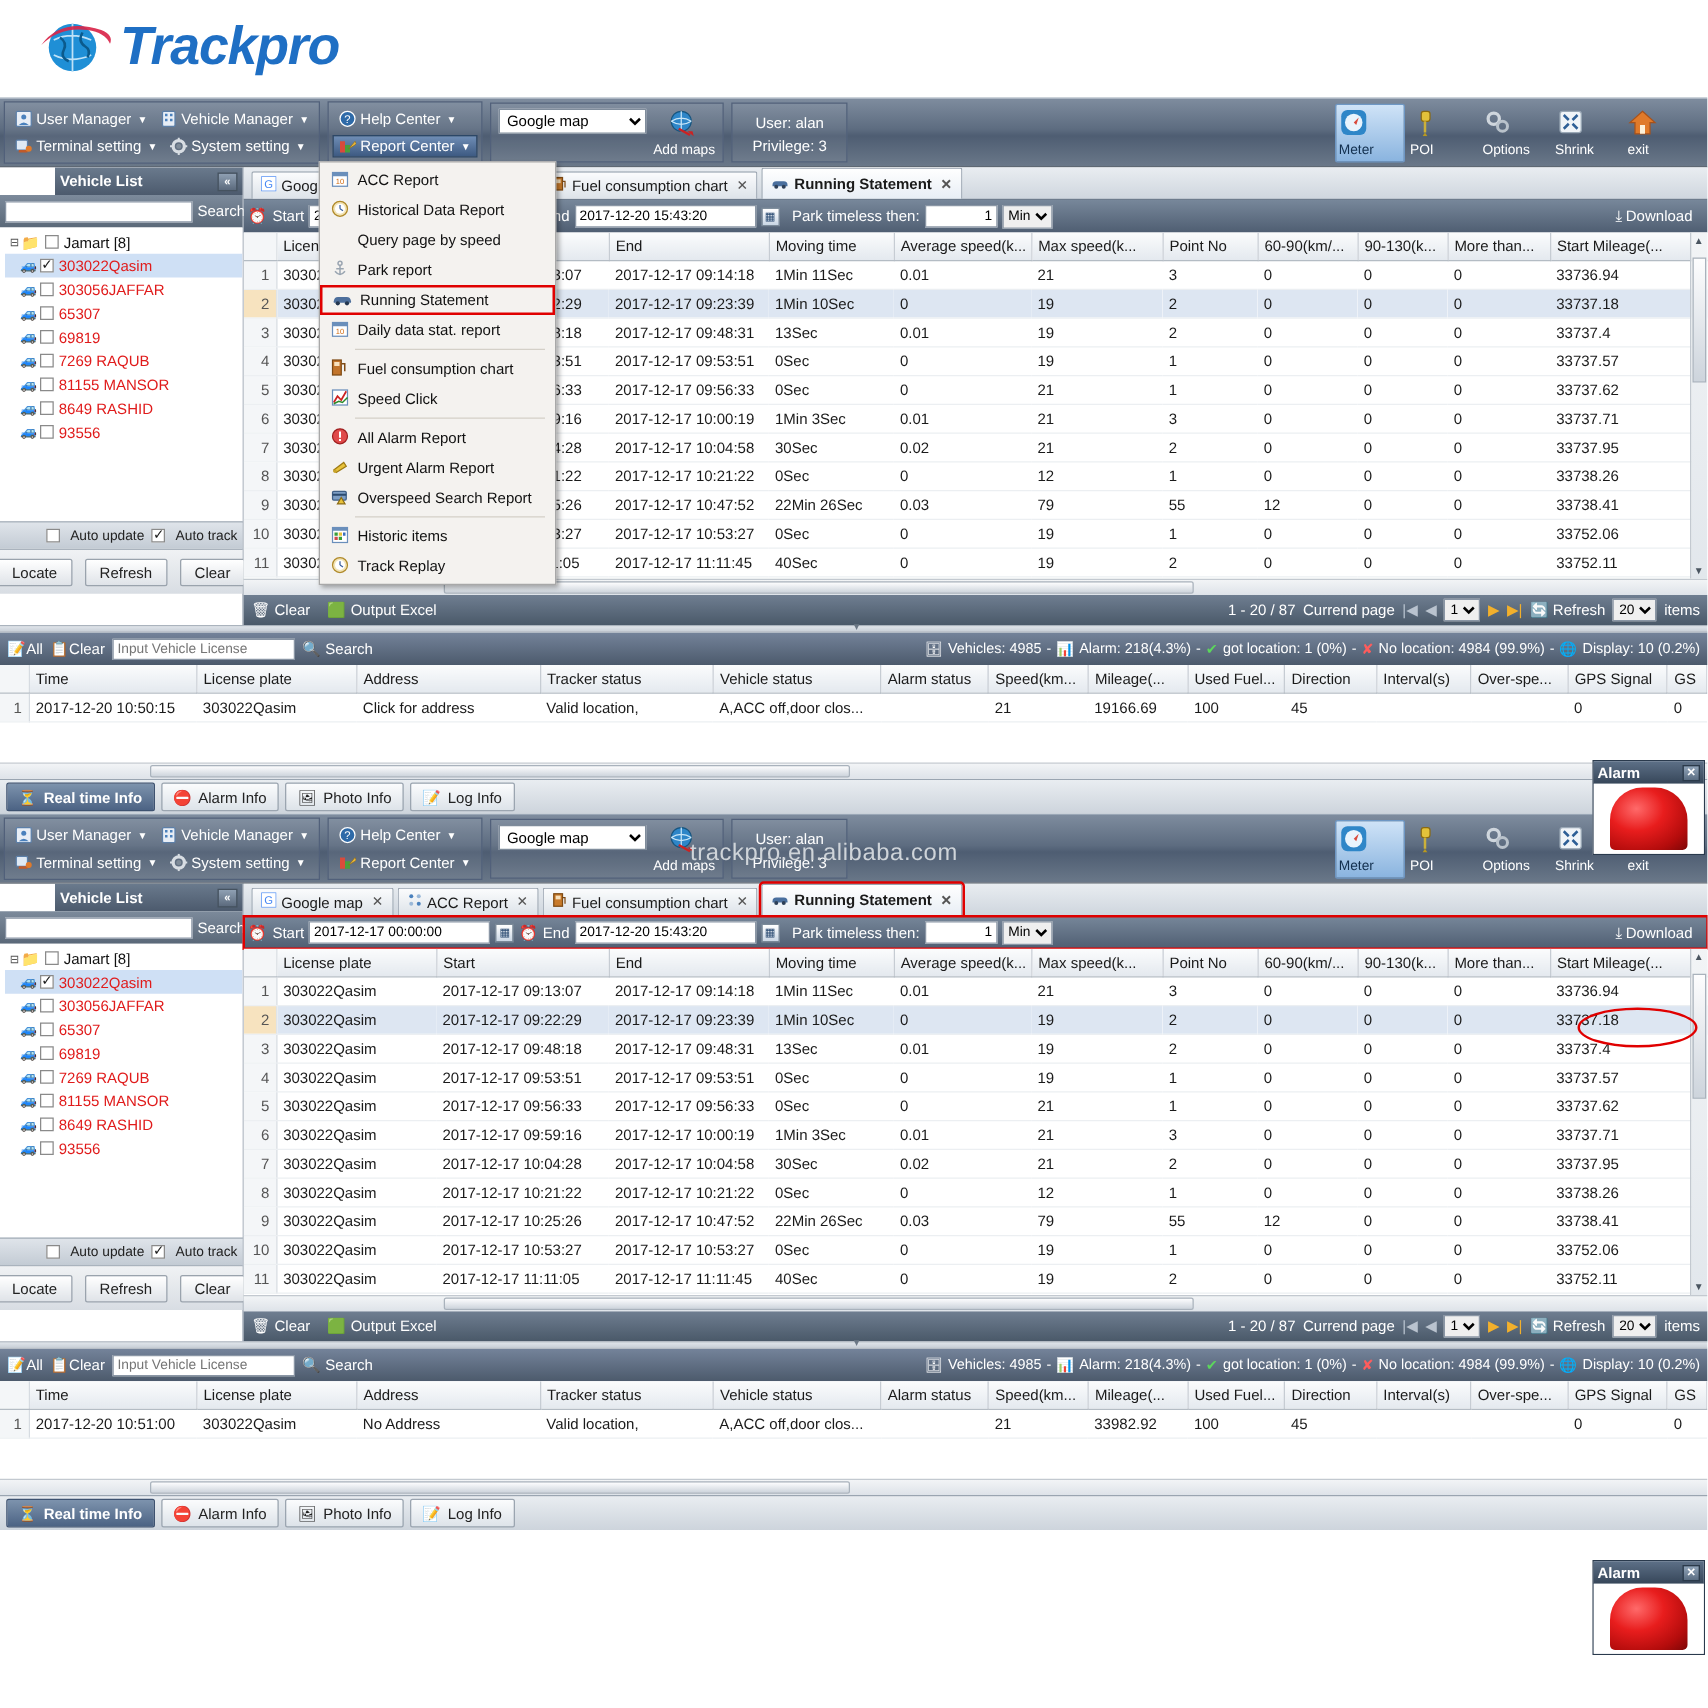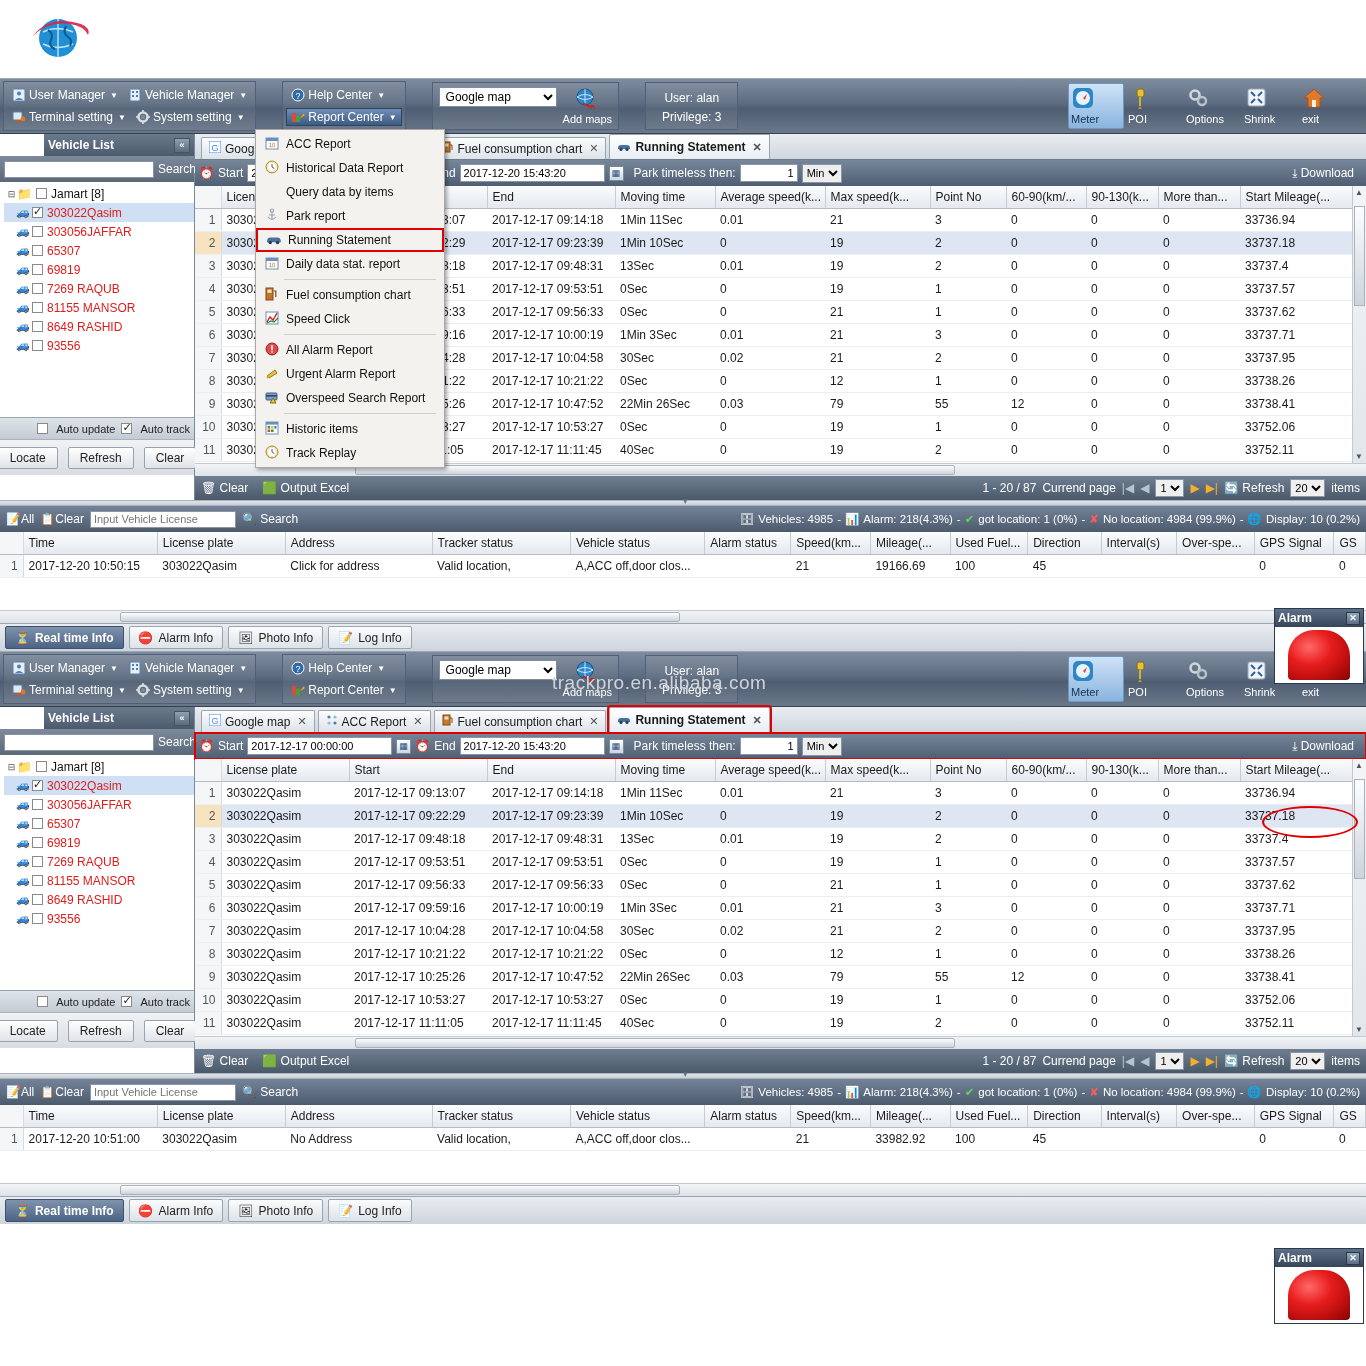--- a/index.html
+++ b/index.html
@@ -19,21 +19,21 @@
     font-size:43px; font-weight:bold; font-style:italic;
     color:#1f6fc4; letter-spacing:-1px; margin-left:4px;
   }
 
   
   .toolbar {
     height:56px; position:relative;
     background:linear-gradient(to bottom,#7e8c9e 0%,#5d6c80 45%,#4e5d72 55%,#6a7889 100%);
     border-top:1px solid #9aa7b6;
     border-bottom:1px solid #36414f;
-    display:flex; align-items:stretch;gap:20px;
+    display:flex; align-items:stretch;
   }
   .menu-group {
     border:1px solid #51607a; background:rgba(255,255,255,0.06);
     margin:2px 3px; padding:1px 3px;
     display:flex; flex-direction:column; justify-content:center;
   }
   .menu-row { display:flex; align-items:center; height:22px; }
   .menu-item {
     display:flex; align-items:center; gap:3px;
     color:#fff; font-size:12px; padding:2px 5px; white-space:nowrap;
@@ -191,20 +191,21 @@
   <div class="logo-wrap">
     <span class="globe">
       <svg width="62" height="62" viewBox="0 0 62 62">
         <circle cx="28" cy="32" r="19" fill="#1f8fd6"></circle>
         <path d="M13 26 q14 -7 30 0 M13 38 q14 7 30 0 M28 13 v38" stroke="#bfe2f7" stroke-width="1.4" fill="none"></path>
         <path d="M18 24 q6 4 3 10 q-3 6 4 9" stroke="#0b5a8c" stroke-width="2" fill="none"></path>
         <path d="M36 20 q-4 7 2 11 q5 3 2 9" stroke="#0b5a8c" stroke-width="2" fill="none"></path>
         <path d="M3 30 q16 -22 48 -12 q10 4 7 11 q-4 -9 -18 -11 q-22 -3 -37 12 z" fill="#d9264a" opacity="0.92"></path>
       </svg>
     </span>
+    <span class="logo-text">Trackpro</span>
   </div>
 </div>
 
 <div class="toolbar">
   <div class="menu-group">
     <div class="menu-row">
       <div class="menu-item">
         <span class="mini-ico">
           <svg width="14" height="14" viewBox="0 0 14 14">
               <rect x="1" y="1" width="12" height="12" rx="1" fill="#e8eef6" stroke="#5c7fa8"></rect>
@@ -1477,21 +1478,21 @@
     <div class="dd-item">
       <span class="dd-ico"><svg width="14" height="14" viewBox="0 0 14 14">
           <circle cx="7" cy="7" r="6" fill="#f2e3b4" stroke="#b08a2a"></circle>
           <circle cx="7" cy="7" r="4" fill="#fff"></circle>
           <path d="M7 7 l0 -3 M7 7 l2.4 1.6" stroke="#3a5f9e" stroke-width="1"></path>
         </svg></span>
       <span class="dd-lb">Historical Data Report</span>
     </div>
     <div class="dd-item">
       <span class="dd-ico"></span>
-      <span class="dd-lb">Query data by items</span>
+      <span class="dd-lb">Query page by speed</span>
     </div>
     <div class="dd-item">
       <span class="dd-ico"><svg width="14" height="14" viewBox="0 0 14 14">
           <circle cx="7" cy="2.6" r="1.6" fill="none" stroke="#9aa5b1" stroke-width="1.2"></circle>
           <path d="M7 4 v8 M3 9 q4 5 8 0 M4 7 h6" stroke="#9aa5b1" stroke-width="1.2" fill="none"></path>
         </svg></span>
       <span class="dd-lb">Park report</span>
     </div>
     <div class="dd-item hl">
       <span class="dd-ico"><svg width="16" height="12" viewBox="0 0 16 12">

